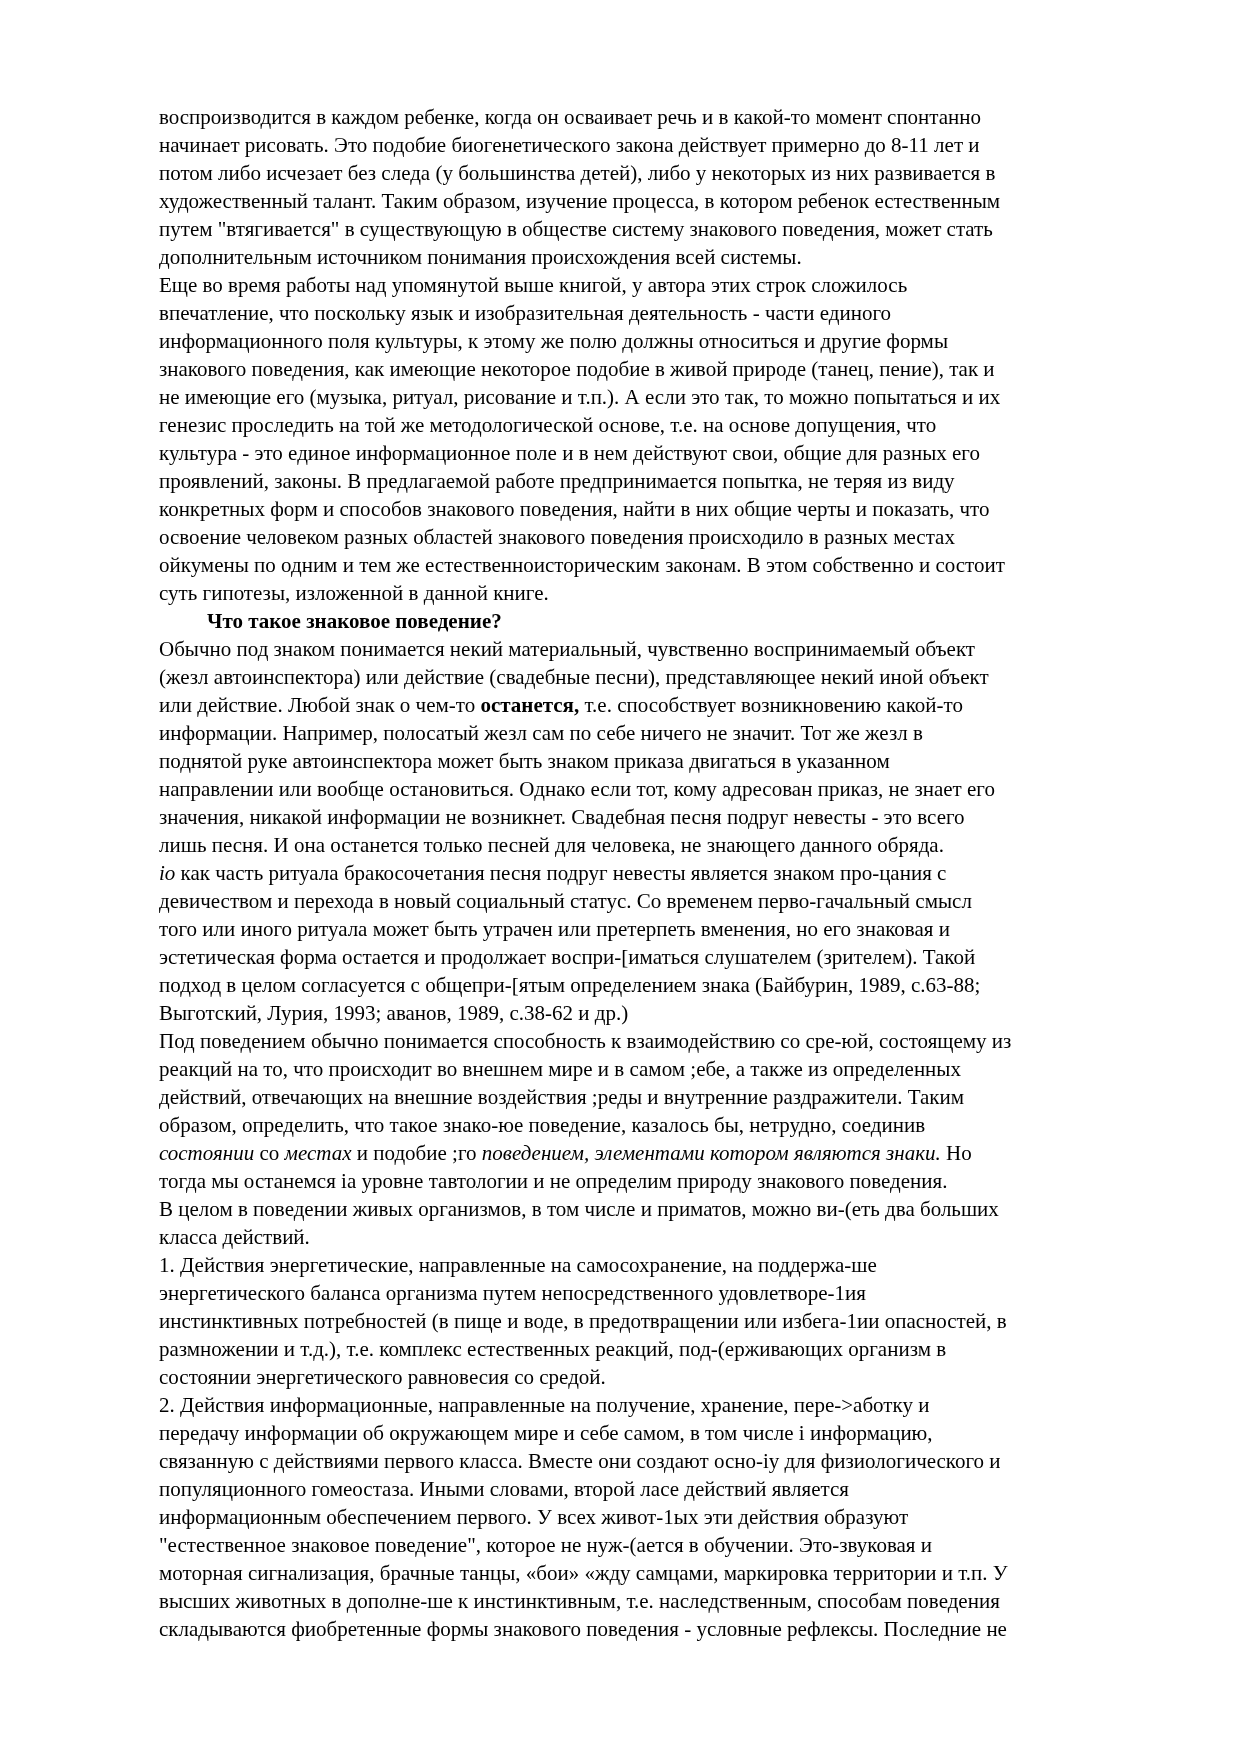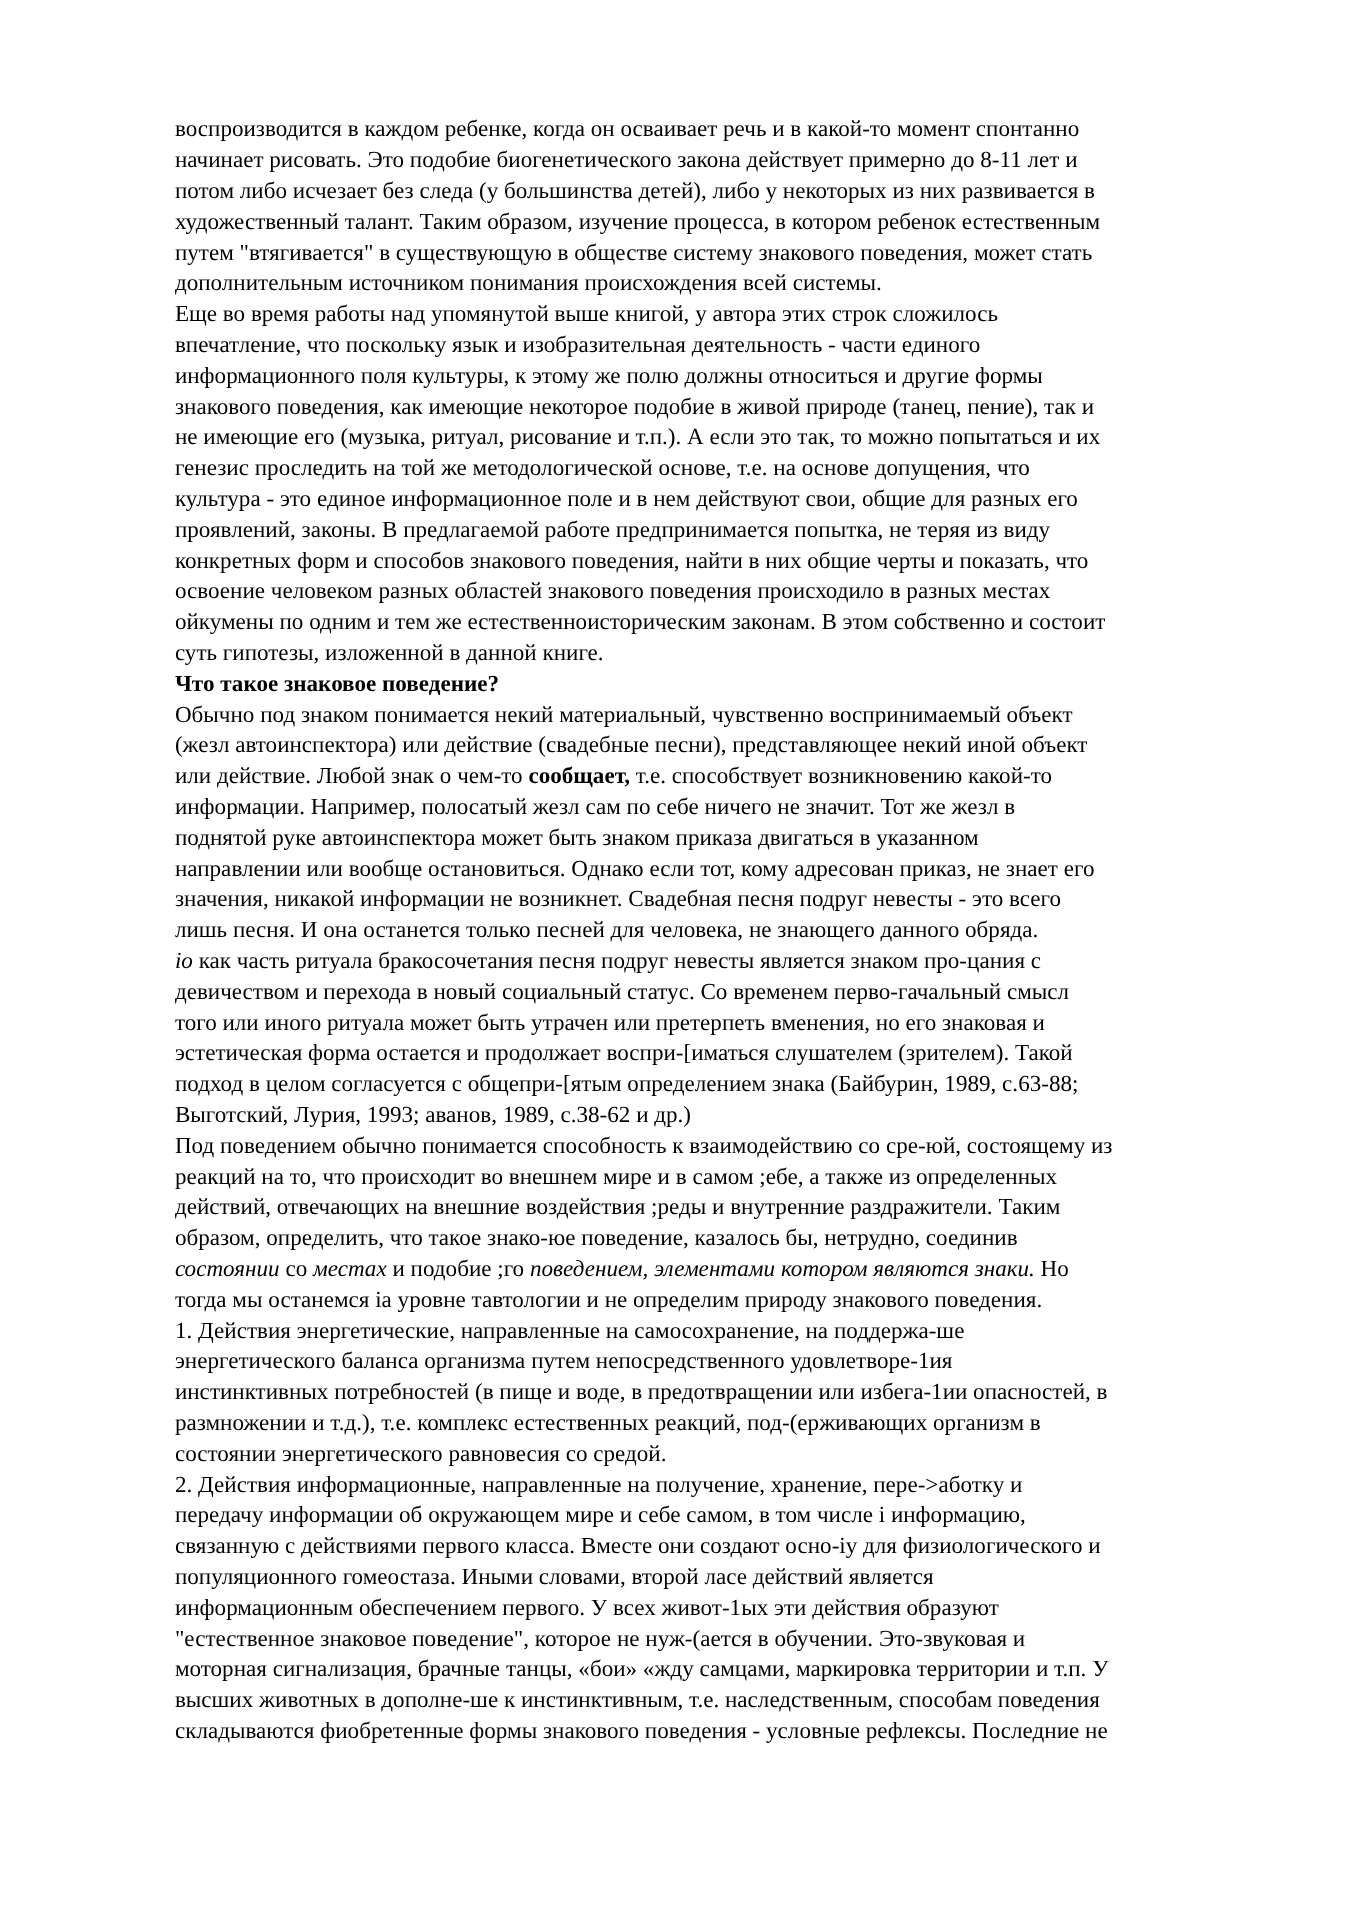--- a/index.html
+++ b/index.html
@@ -25,20 +25,21 @@
     line-height: 28px;
     white-space: pre;
     text-align: left;
   }
   p.para {
     margin: 0;
     padding: 0;
   }
   p.heading {
     font-weight: bold;
+    margin-left: 48px;
   }
   .b { font-weight: bold; }
   .i { font-style: italic; margin-top: 29px; }
   .n { font-weight: normal; font-style: normal; }
 </style>
 </head>
 <body>
 
 <div class="page">
   <div class="content"><p class="para"><span class="n">воспроизводится в каждом ребенке, когда он осваивает речь и в какой-то момент спонтанно
@@ -52,37 +53,38 @@
 знакового поведения, как имеющие некоторое подобие в живой природе (танец, пение), так и
 не имеющие его (музыка, ритуал, рисование и т.п.). А если это так, то можно попытаться и их
 генезис проследить на той же методологической основе, т.е. на основе допущения, что
 культура - это единое информационное поле и в нем действуют свои, общие для разных его
 проявлений, законы. В предлагаемой работе предпринимается попытка, не теряя из виду
 конкретных форм и способов знакового поведения, найти в них общие черты и показать, что
 освоение человеком разных областей знакового поведения происходило в разных местах
 ойкумены по одним и тем же естественноисторическим законам. В этом собственно и состоит
 суть гипотезы, изложенной в данной книге.</span></p><p class="para heading"><span class="b">Что такое знаковое поведение?</span></p><p class="para"><span class="n">Обычно под знаком понимается некий материальный, чувственно воспринимаемый объект
 (жезл автоинспектора) или действие (свадебные песни), представляющее некий иной объект
-или действие. Любой знак о чем-то </span><span class="b">сообщает,</span><span class="n"> т.е. способствует возникновению какой-то
+или действие. Любой знак о чем-то </span><span class="b">останется,</span><span class="n"> т.е. способствует возникновению какой-то
 информации. Например, полосатый жезл сам по себе ничего не значит. Тот же жезл в
 поднятой руке автоинспектора может быть знаком приказа двигаться в указанном
 направлении или вообще остановиться. Однако если тот, кому адресован приказ, не знает его
 значения, никакой информации не возникнет. Свадебная песня подруг невесты - это всего
 лишь песня. И она останется только песней для человека, не знающего данного обряда.
 </span><span class="i">io</span><span class="n"> как часть ритуала бракосочетания песня подруг невесты является знаком про-цания с
 девичеством и перехода в новый социальный статус. Со временем перво-гачальный смысл
 того или иного ритуала может быть утрачен или претерпеть вменения, но его знаковая и
 эстетическая форма остается и продолжает воспри-[иматься слушателем (зрителем). Такой
 подход в целом согласуется с общепри-[ятым определением знака (Байбурин, 1989, с.63-88;
 Выготский, Лурия, 1993; аванов, 1989, с.38-62 и др.)</span></p><p class="para"><span class="n">Под поведением обычно понимается способность к взаимодействию со сре-юй, состоящему из
 реакций на то, что происходит во внешнем мире и в самом ;ебе, а также из определенных
 действий, отвечающих на внешние воздействия ;реды и внутренние раздражители. Таким
 образом, определить, что такое знако-юе поведение, казалось бы, нетрудно, соединив
 </span><span class="i">состоянии</span><span class="n"> со </span><span class="i">местах</span><span class="n"> и подобие ;го </span><span class="i">поведением, элементами котором являются знаки.</span><span class="n"> Но
-тогда мы останемся iа уровне тавтологии и не определим природу знакового поведения.</span></p><p class="para"><span class="n">1. Действия энергетические, направленные на самосохранение, на поддержа-ше
+тогда мы останемся iа уровне тавтологии и не определим природу знакового поведения.</span></p><p class="para"><span class="n">В целом в поведении живых организмов, в том числе и приматов, можно ви-(еть два больших
+класса действий.</span></p><p class="para"><span class="n">1. Действия энергетические, направленные на самосохранение, на поддержа-ше
 энергетического баланса организма путем непосредственного удовлетворе-1ия
 инстинктивных потребностей (в пище и воде, в предотвращении или избега-1ии опасностей, в
 размножении и т.д.), т.е. комплекс естественных реакций, под-(ерживающих организм в
 состоянии энергетического равновесия со средой.</span></p><p class="para"><span class="n">2. Действия информационные, направленные на получение, хранение, пере-&gt;аботку и
 передачу информации об окружающем мире и себе самом, в том числе i информацию,
 связанную с действиями первого класса. Вместе они создают осно-iy для физиологического и
 популяционного гомеостаза. Иными словами, второй ласе действий является
 информационным обеспечением первого. У всех живот-1ых эти действия образуют
 "естественное знаковое поведение", которое не нуж-(ается в обучении. Это-звуковая и
 моторная сигнализация, брачные танцы, «бои» «жду самцами, маркировка территории и т.п. У

